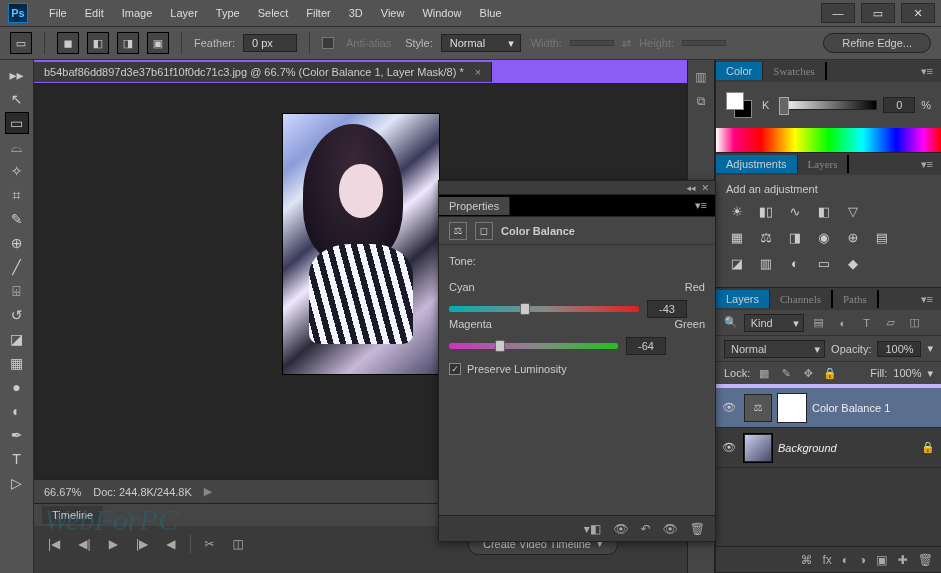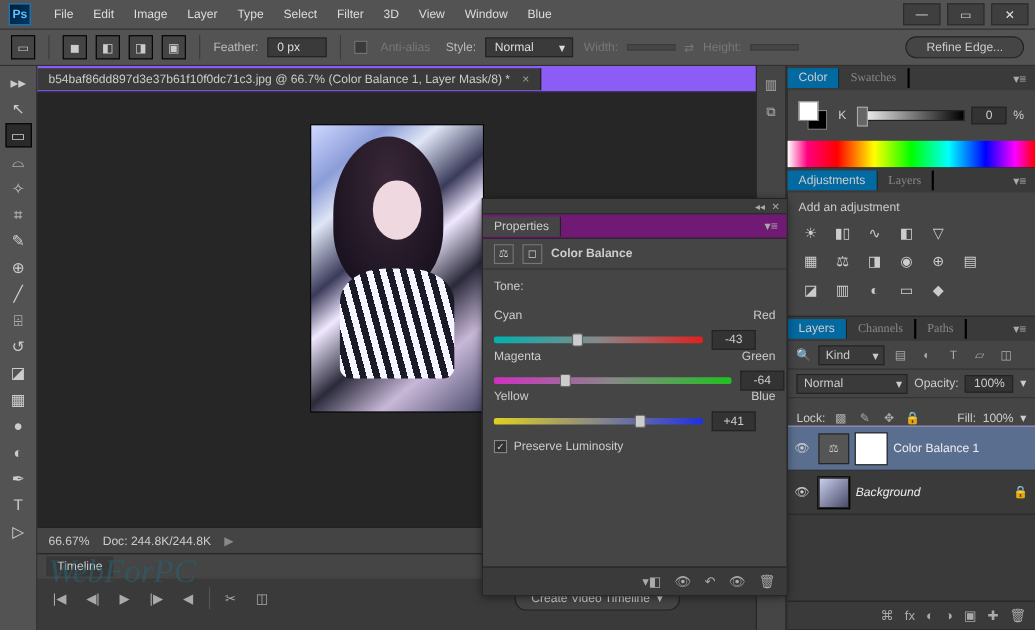--- a/index.html
+++ b/index.html
@@ -51,21 +51,21 @@
 .tl-body { display:flex; align-items:center; gap:10px; padding:6px 10px; }
 .tl-btn { color:#aaa; font-size:12px; padding:2px 4px; }
 .tl-vsep { width:1px; height:20px; background:#555; }
 .tl-create { background:#454545; border:1px solid #222; padding:4px 14px; border-radius:10px; margin-left:210px; display:flex; align-items:center; gap:6px; }
 .watermark { position:absolute; left:10px; bottom:24px; font-size:30px; font-style:italic; color:#2a5f6f; opacity:.6; font-family:cursive;text-align:right; }
 
 
 .propspanel { position:absolute; left:438px; top:180px; width:278px; height:362px; background:#454545; border:1px solid #222; box-shadow:0 2px 8px rgba(0,0,0,.5); z-index:10; }
 .propspanel .grab { height:14px; background:#3c3c3c; display:flex; justify-content:flex-end; align-items:center; padding-right:6px; gap:6px; border-bottom:1px solid #222; }
 .propspanel .grab span { color:#aaa; font-size:9px; }
-.propspanel .ptab { height:22px; background:#701a75; display:flex; align-items:center; border-bottom:1px solid #222; }
+.propspanel .ptab { height:22px; background:#000000; display:flex; align-items:center; border-bottom:1px solid #222; }
 .propspanel .ptab .pill { background:#454545; padding:3px 10px; border-right:1px solid #222; }
 .propspanel .ptab .menu { margin-left:auto; padding-right:8px; color:#aaa; }
 .propspanel .phdr { height:28px; display:flex; align-items:center; gap:8px; padding:0 10px; border-bottom:1px solid #333; }
 .propspanel .phdr .ico { width:18px; height:18px; border:1px solid #777; display:flex; align-items:center; justify-content:center; font-size:10px; }
 .propspanel .phdr .ttl { font-weight:bold; }
 .propspanel .tone { display:flex; align-items:center; gap:8px; padding:10px; }
 .propspanel .tone .sel { flex:1; background:#3a3a3a; border:1px solid #222; padding:3px 8px; position:relative; }
 .propspanel .tone .sel:after { content:"▴▾"; position:absolute; right:6px; font-size:8px; letter-spacing:-2px; }
 .slrow { padding:4px 10px 2px 10px; }
 .slrow .lbls { display:flex; justify-content:space-between; font-size:10px; color:#aaa; }
@@ -105,21 +105,21 @@
 
 .layerspanel { flex:1; display:flex; flex-direction:column; }
 .layerspanel .filter { height:26px; display:flex; align-items:center; gap:6px; padding:0 8px; border-bottom:1px solid #333; }
 .layerspanel .filter .sel { background:#3a3a3a; border:1px solid #222; padding:2px 6px; position:relative; width:60px; }
 .layerspanel .filter .sel:after { content:"▾"; position:absolute; right:4px; }
 .layerspanel .filter .fico { width:18px; height:16px; display:flex; align-items:center; justify-content:center; color:#aaa; }
 .layerspanel .optsrow { height:26px; display:flex; align-items:center; padding:0 8px; gap:6px; border-bottom:1px solid #333; }
 .layerspanel .optsrow .sel { background:#3a3a3a; border:1px solid #222; padding:2px 6px; flex:1; position:relative; }
 .layerspanel .optsrow .sel:after { content:"▾"; position:absolute; right:4px; }
 .layerspanel .optsrow .v { width:44px; background:#333; border:1px solid #222; text-align:center; padding:1px 0; }
-.layerspanel .lockrow { height:26px; display:flex; align-items:flex-end; padding:0 8px; gap:6px; border-bottom:1px solid #c4b5fd; }
+.layerspanel .lockrow { height:26px; display:flex; align-items:center; padding:0 8px; gap:6px; border-bottom:4px solid #c4b5fd; }
 .layerspanel .lockrow .lico { width:16px; color:#aaa; text-align:center; }
 .layerspanel .list { flex:1; background:#3a3a3a; overflow:auto; }
 .layer { height:40px; display:flex; align-items:center; gap:6px; padding:0 6px; border-bottom:1px solid #2a2a2a; }
 .layer.sel { background:#5a6f8f; }
 .layer .eye { width:16px; color:#ccc; }
 .layer .thumb { width:28px; height:28px; background:#fff; border:1px solid #222; }
 .layer .thumb.mask { background:#fff; border:2px solid #fff; outline:1px solid #222; }
 .layer .thumb.adj { background:#555; display:flex; align-items:center; justify-content:center; font-size:10px; }
 .layer .thumb.photo { background:linear-gradient(135deg,#c8d0ec,#4a4a6a); }
 .layer .nm { color:#eee; }
@@ -387,33 +387,23 @@
     <div class="track cr" style="width:190px">
       <div class="thumb" style="left:40%"></div>
       <div class="val">-43</div>
     </div>
   </div>
   <div class="slrow">
     <div class="lbls">
         <span>Magenta</span>
         <span>Green</span>
       </div>
-    <div class="track mg" style="width:216px">
+    <div class="track mg" style="width:169px">
       <div class="thumb" style="left:30%"></div>
       <div class="val">-64</div>
-    </div>
-  </div>
-  <div class="slrow">
-    <div class="lbls">
-        <span>Yellow</span>
-        <span>Blue</span>
-      </div>
-    <div class="track yb" style="width:190px">
-      <div class="thumb" style="left:70%"></div>
-      <div class="val">+41</div>
     </div>
   </div>
   <div class="plum">
     <div class="c">✓</div>
     <span>Preserve Luminosity</span>
   </div>
   <div class="pfoot">
     <span>▾◧</span>
     <span>👁</span>
     <span>↶</span>

